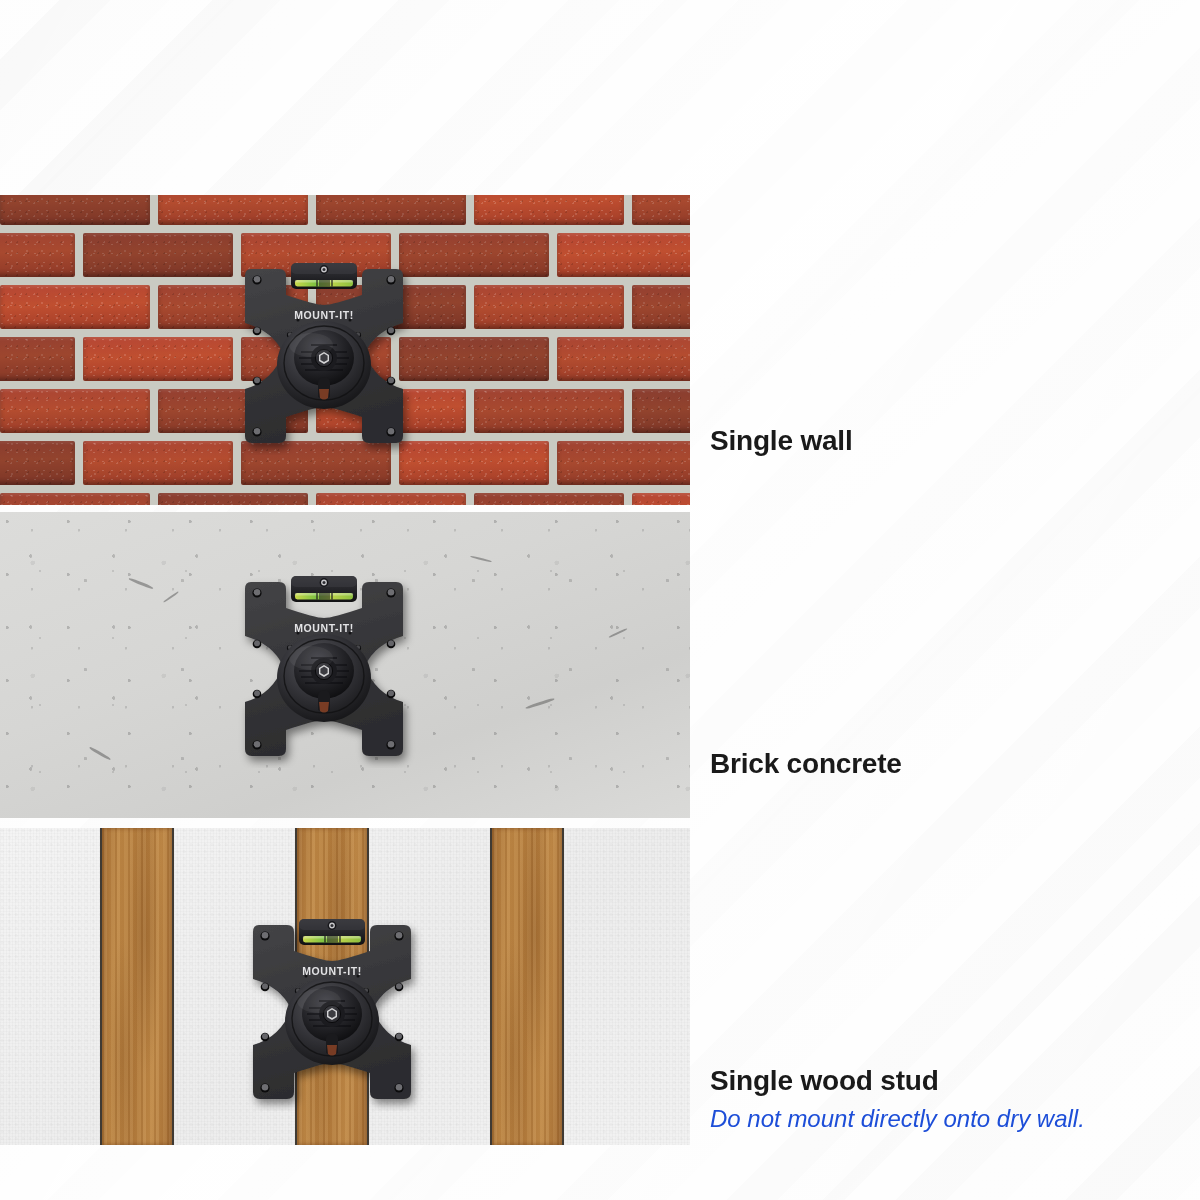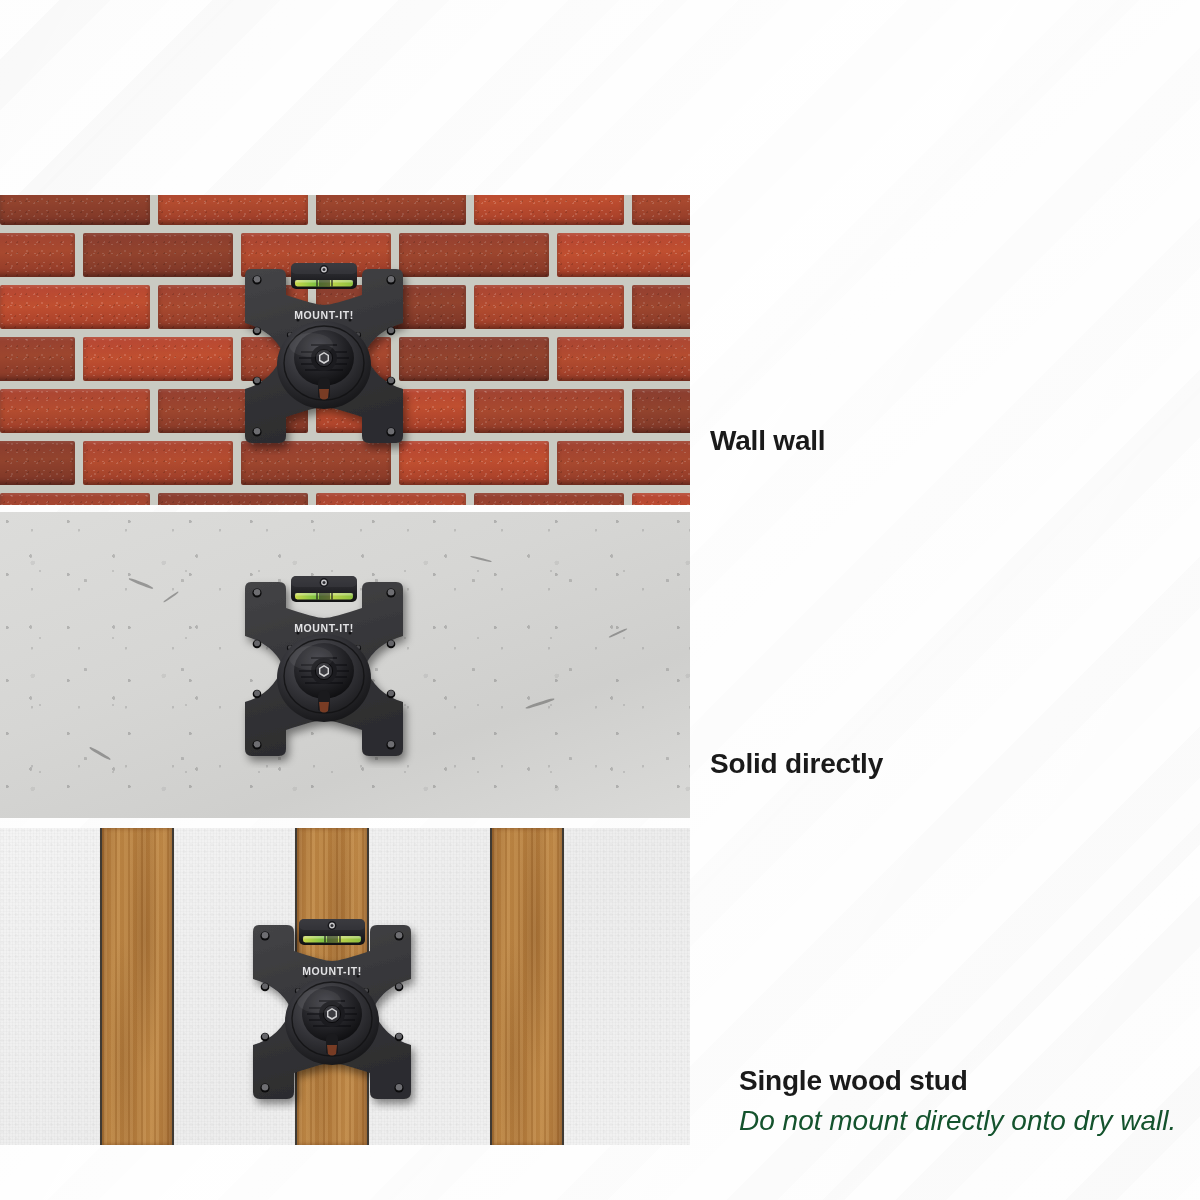--- a/index.html
+++ b/index.html
@@ -163,28 +163,28 @@
   
   .label-block { position: absolute; left: 710px; z-index: 6; }
   .label-title {
     font-size: 28px; font-weight: 700; color: #1a1a1a;
     font-family: "Liberation Sans", sans-serif;
     letter-spacing: -0.2px;
     white-space: nowrap;
   }
   .label-note {
     margin-top: 8px;
-    font-size: 28px; font-style: italic; font-weight: 400;
-    color: #14532d;
+    font-size: 24px; font-style: italic; font-weight: 400;
+    color: #1d4ed8;
     font-family: "Liberation Sans", sans-serif;
     white-space: nowrap;
   }
   #label-brick    { top: 425px; }
   #label-concrete { top: 748px; }
-  #label-wood     { top: 1065px; margin-left: 29px; }
+  #label-wood     { top: 1065px; }
 </style>
 </head>
 <body>
 
 <div id="page">
 
   <div id="bg-pattern"></div>
   <div id="bg-pattern2"></div>
   <div id="bg-wash"></div>
 
@@ -269,25 +269,25 @@
     <div class="stud" style="left:295px;"></div>
     <div class="stud" style="left:490px;"></div>
     <div class="bracket" style="left:239px; top:85px; width:186px; height:198px;">
       <svg viewBox="0 0 186 198">
           <use href="#bracket-art"></use>
         </svg>
     </div>
   </div>
 
   <div class="label-block" id="label-brick">
-    <div class="label-title">Wall wall</div>
+    <div class="label-title">Single wall</div>
   </div>
 
   <div class="label-block" id="label-concrete">
-    <div class="label-title">Solid directly</div>
+    <div class="label-title">Brick concrete</div>
   </div>
 
   <div class="label-block" id="label-wood">
     <div class="label-title">Single wood stud</div>
     <div class="label-note">Do not mount directly onto dry wall.</div>
   </div>
 
   <svg width="0" height="0" style="position:absolute" aria-hidden="true">
     <defs>
       <radialGradient id="hubDome" cx="42%" cy="34%" r="72%">

